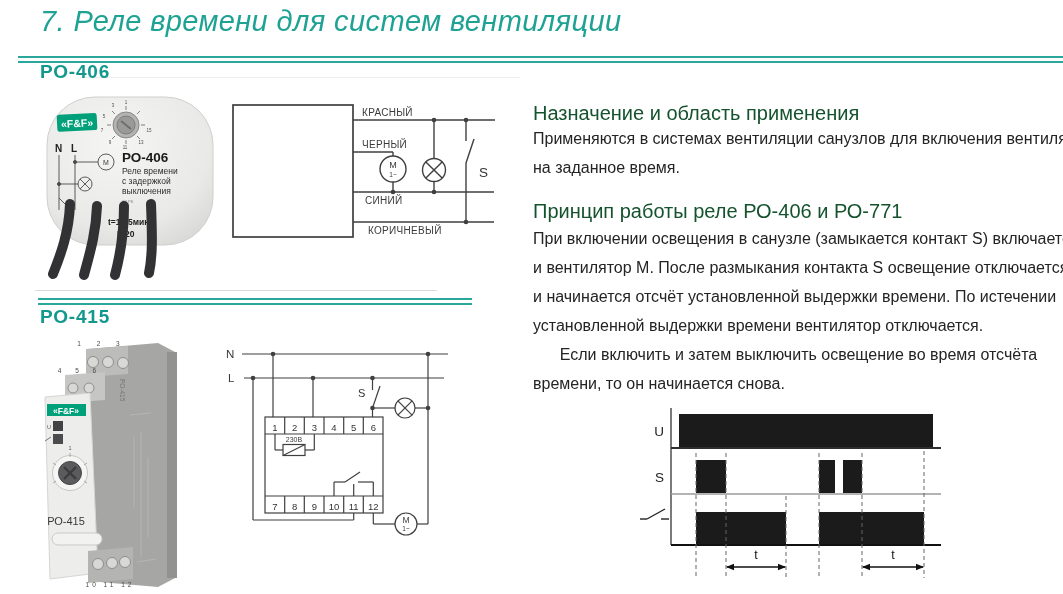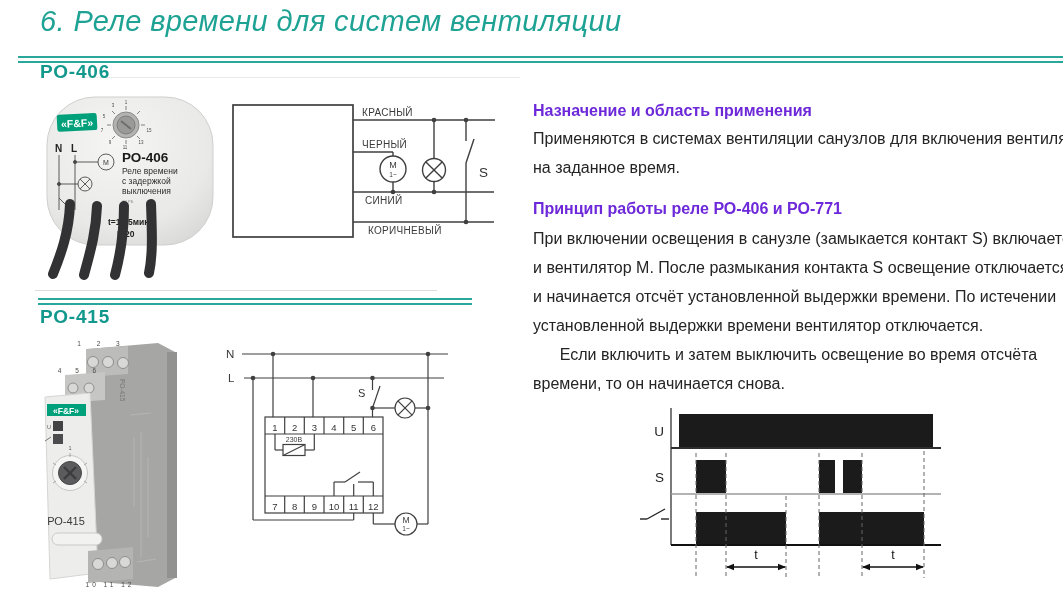--- a/index.html
+++ b/index.html
@@ -10,31 +10,31 @@
   .rule-double{position:absolute;height:3px;border-top:2px solid #2aa79b;border-bottom:2px solid #2aa79b;}
   .rule-top{left:18px;top:56px;width:1045px;}
   .rule-415{left:38px;top:298px;width:434px;}
   .faint-line{position:absolute;height:1px;background:#dcdcdc;}
   .fl-406{left:80px;top:77px;width:440px;background:#ececec;}
   .fl-415{left:35px;top:290px;width:402px;}
   .prod-h{position:absolute;margin:0;font-size:19px;font-weight:700;color:#12988c;letter-spacing:.8px;}
   #h406{left:40px;top:61px;}
   #h415{left:40px;top:306px;}
   .abs{position:absolute;}
-  .rc-h{position:absolute;margin:0;font-size:16px;font-weight:700;color:#6d28d9;}
+  .rc-h{position:absolute;margin:0;font-size:20px;font-weight:400;color:#14532d;}
   .rc-p{position:absolute;font-size:16px;line-height:29px;color:#242424;}
   .rc-p div{white-space:pre;}
   svg text{font-family:"Liberation Sans",sans-serif;}
 </style>
 </head>
 <body>
 
 <div class="page">
 
-  <h1 class="title">6. Реле времени для систем вентиляции</h1>
+  <h1 class="title">7. Реле времени для систем вентиляции</h1>
   <div class="rule-double rule-top"></div>
   <div class="faint-line fl-406"></div>
 
   <h2 class="prod-h" id="h406">РО-406</h2>
 
   <svg class="abs" style="left:45px;top:92px;" width="170" height="188" viewBox="0 0 170 188">
     <defs>
       <radialGradient id="g406" cx="42%" cy="32%" r="80%">
         <stop offset="0%" stop-color="#f5f5f3"></stop>
         <stop offset="70%" stop-color="#e9e9e7"></stop>

